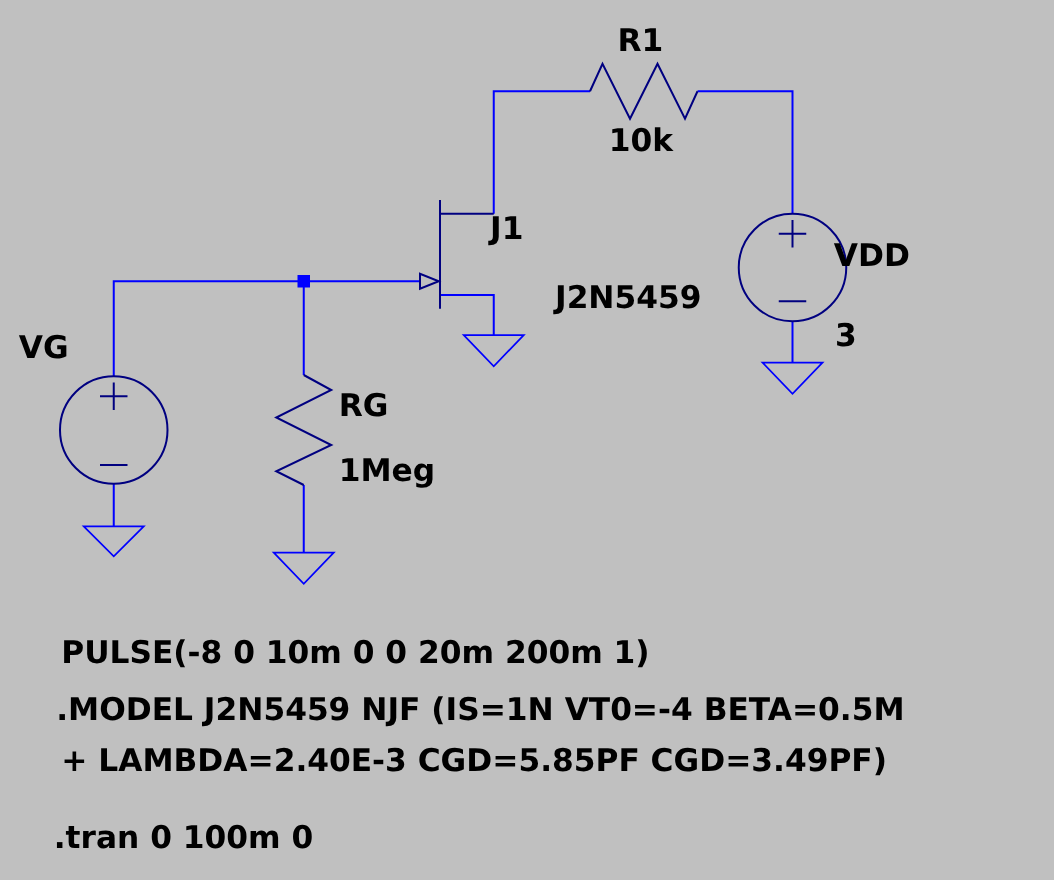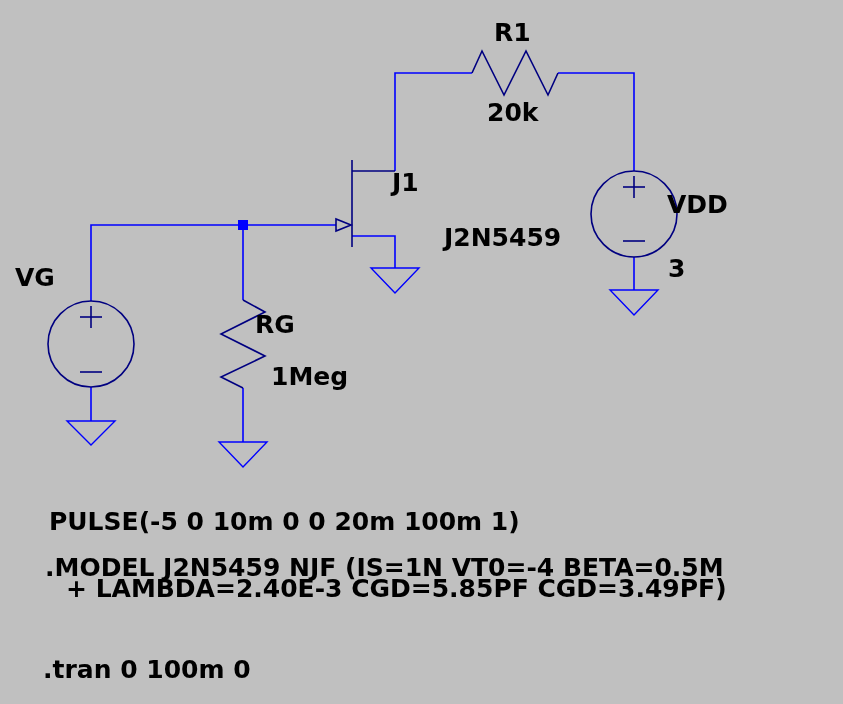--- a/index.html
+++ b/index.html
@@ -53,25 +53,25 @@
     <line class="sym" x1="80" y1="372" x2="102" y2="372"></line>
   </g>
 
   <polygon class="gnd" points="610,290 658,290 634,315"></polygon>
   <polygon class="gnd" points="371,268 419,268 395,293"></polygon>
   <polygon class="gnd" points="67,421 115,421 91,445"></polygon>
   <polygon class="gnd" points="219,442 267,442 243,467"></polygon>
 </svg>
 
 <div class="lbl" style="left:494px; top:20px;">R1</div>
-<div class="lbl" style="left:487px; top:100px;">20k</div>
+<div class="lbl" style="left:487px; top:100px;">10k</div>
 <div class="lbl" style="left:667px; top:148px;margin-top:44px;">VDD</div>
 <div class="lbl" style="left:668px; top:256px;">3</div>
 <div class="lbl" style="left:392px; top:170px;">J1</div>
 <div class="lbl" style="left:406px; top:225px;margin-left:38px;">J2N5459</div>
 <div class="lbl" style="left:15px; top:265px;">VG</div>
-<div class="lbl" style="left:255px; top:312px;">RG</div>
+<div class="lbl" style="left:271px; top:312px;">RG</div>
 <div class="lbl" style="left:271px; top:364px;">1Meg</div>
 
-<div class="dir" style="left:49px; top:509px;">PULSE(-5 0 10m 0 0 20m 100m 1)</div>
+<div class="dir" style="left:49px; top:509px;">PULSE(-8 0 10m 0 0 20m 200m 1)</div>
 <div class="dir" style="left:45px; top:555px;">.MODEL J2N5459 NJF (IS=1N VT0=-4 BETA=0.5M</div>
-<div class="dir" style="left:49px; top:576px;margin-left:17px;">+ LAMBDA=2.40E-3 CGD=5.85PF CGD=3.49PF)</div>
+<div class="dir" style="left:49px; top:596px;">+ LAMBDA=2.40E-3 CGD=5.85PF CGD=3.49PF)</div>
 <div class="dir" style="left:43px; top:657px;">.tran 0 100m 0</div>
 
 </body></html>

